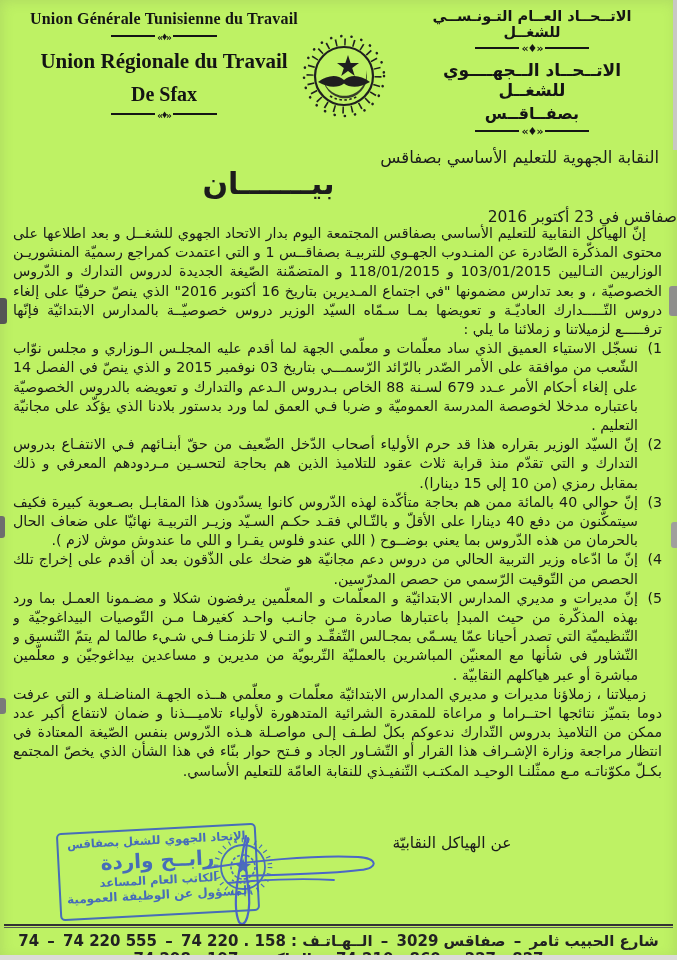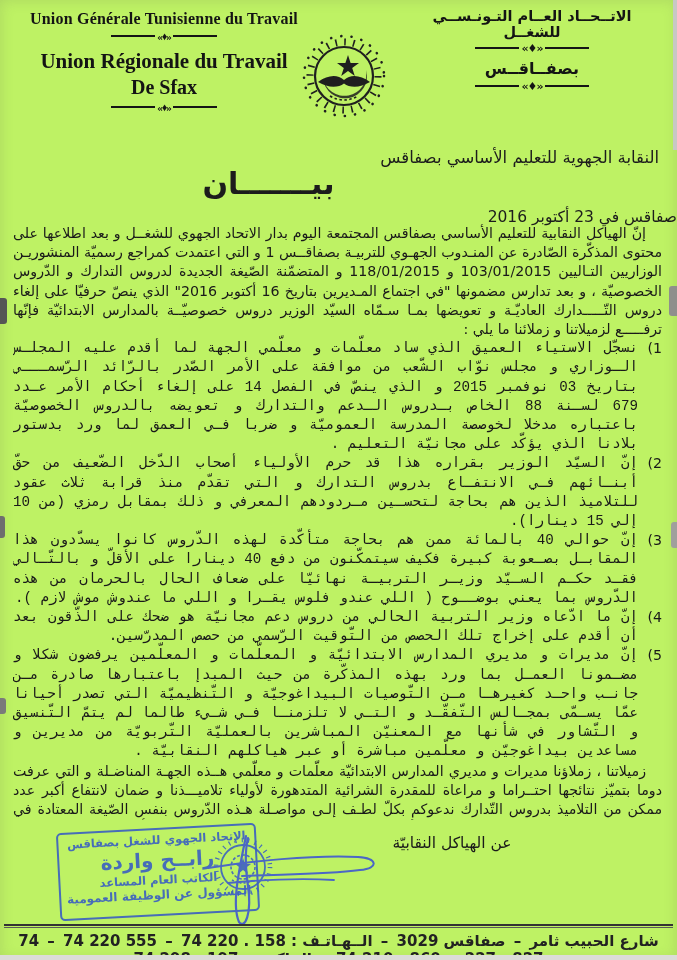--- a/index.html
+++ b/index.html
@@ -10,42 +10,42 @@
     background:#bef264;
     box-shadow: inset 0 0 14px rgba(90,90,85,.18);
     color:#1c1c1c;
   }
   
   .letterhead { position:absolute; top:6px; left:0; right:0; height:128px; }
   .hdr-left { position:absolute; left:14px; top:4px; width:300px; text-align:center;
               font-family:"Liberation Serif", serif; font-weight:bold; color:#141414; }
   .hdr-left .fr1 { font-size:16px; letter-spacing:.2px; }
   .hdr-left .fr2 { font-size:21px; margin-top:6px; }
-  .hdr-left .fr3 { font-size:20px; margin-top:2px; }
+  .hdr-left .fr3 { font-size:20px; margin-top:9px; }
   .divider { display:flex; align-items:center; justify-content:center; gap:2px; height:14px; margin:1px 0; }
   .divider .bar { display:block; width:44px; height:2.4px; background:#151515; }
   .divider .orn { font-size:11px; font-weight:bold; letter-spacing:-1px; line-height:1; color:#151515; }
   .hdr-logo { position:absolute; left:298px; top:22px; width:92px; height:96px; }
   .hdr-right { position:absolute; right:20px; top:2px; width:250px; text-align:center;
                direction:rtl; font-weight:bold; color:#141414; }
   .hdr-right .ar1 { font-size:14.5px; }
   .hdr-right .ar2 { font-size:17px; margin-top:5px; }
   .hdr-right .ar3 { font-size:16px; margin-top:4px; }
   
   .org-line { position:absolute; top:148px; right:18px; direction:rtl; font-size:16.5px; }
   .doc-title { position:absolute; top:166px; left:0; width:100%; text-align:center; direction:rtl;
                font-size:30px; font-weight:bold; text-indent:140px; letter-spacing:-.5px; }
   .date-line { position:absolute; top:208px; left:0; width:100%; text-align:right; direction:rtl; font-size:15.5px; }
   
   .body-text { position:absolute; top:224px; left:13px; right:15px; height:596px; overflow:hidden;
                direction:rtl; text-align:justify; font-size:14.2px; line-height:19.2px; color:#191919; }
   .body-text p.indent { text-indent:16px; }
   .item { display:flex; direction:rtl; }
   .item .num { flex:0 0 24px; white-space:nowrap; }
-  .item .txt { flex:1; text-align:justify;font-family:Liberation Mono, monospace; }
+  .item .txt { flex:1; text-align:justify; }
   
   .sig-block { position:absolute; left:0; top:826px; width:677px; height:102px; }
   .signoff { position:absolute; left:372px; top:8px; width:160px; text-align:center;
              direction:rtl; font-size:15.5px; color:#1a1a1a; }
   .stamp { position:absolute; left:58px; top:2px; width:200px; height:88px;
            border:2.6px solid #3d62c0; border-radius:5px; transform:rotate(-3deg);
            color:#3d62c0; text-align:center; direction:rtl; padding-top:3px; opacity:.92; }
   .stamp .s1 { font-size:11.5px; font-weight:bold; }
   .stamp .s2 { font-size:20px; font-weight:bold; margin-top:1px; }
   .stamp .s3 { font-size:11.5px; font-weight:bold; margin-top:1px; }
@@ -104,20 +104,21 @@
       </svg>
     </div>
 
     <div class="hdr-right">
       <div class="ar1">الاتــحــاد العــام التـونـســي للشغــل</div>
       <div class="divider">
         <i class="bar"></i>
         <span class="orn">«♦»</span>
         <i class="bar"></i>
       </div>
+      <div class="ar2">الاتــحــاد الــجهــــوي للشغــل</div>
       <div class="ar3">بصفــاقــس</div>
       <div class="divider">
         <i class="bar"></i>
         <span class="orn">«♦»</span>
         <i class="bar"></i>
       </div>
     </div>
   </div>
 
   <div class="org-line">النقابة الجهوية للتعليم الأساسي بصفاقس</div>

